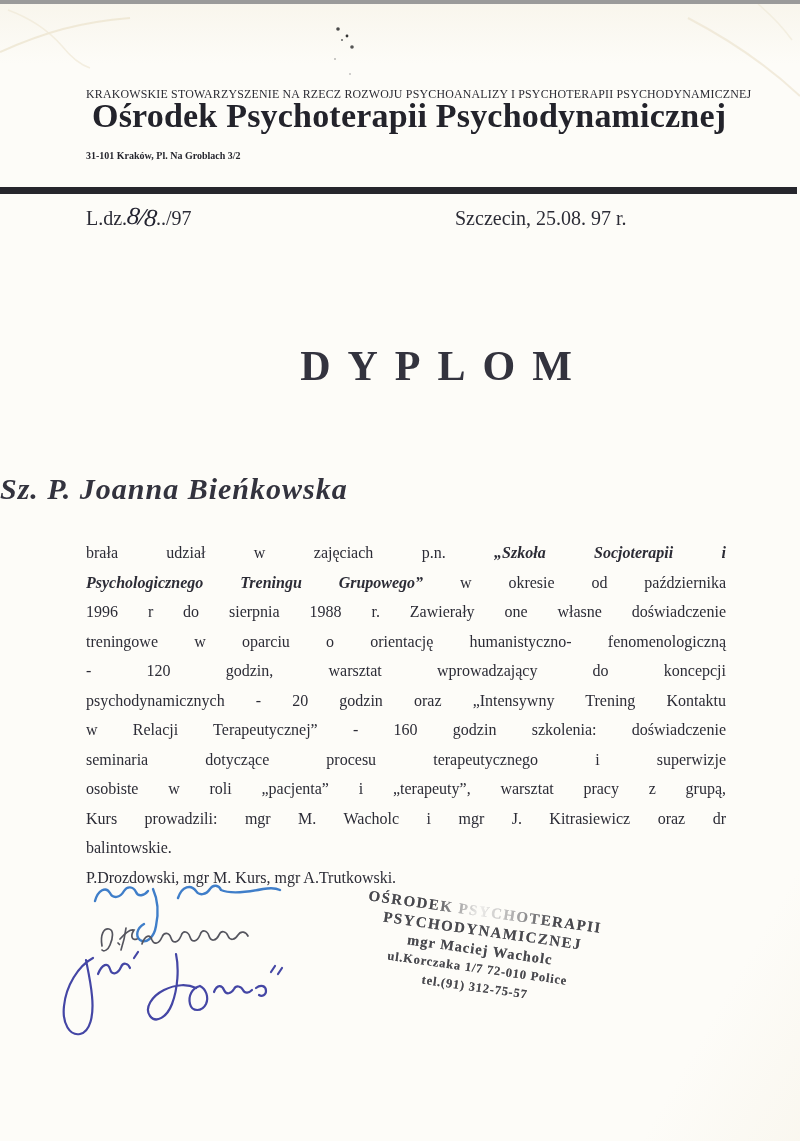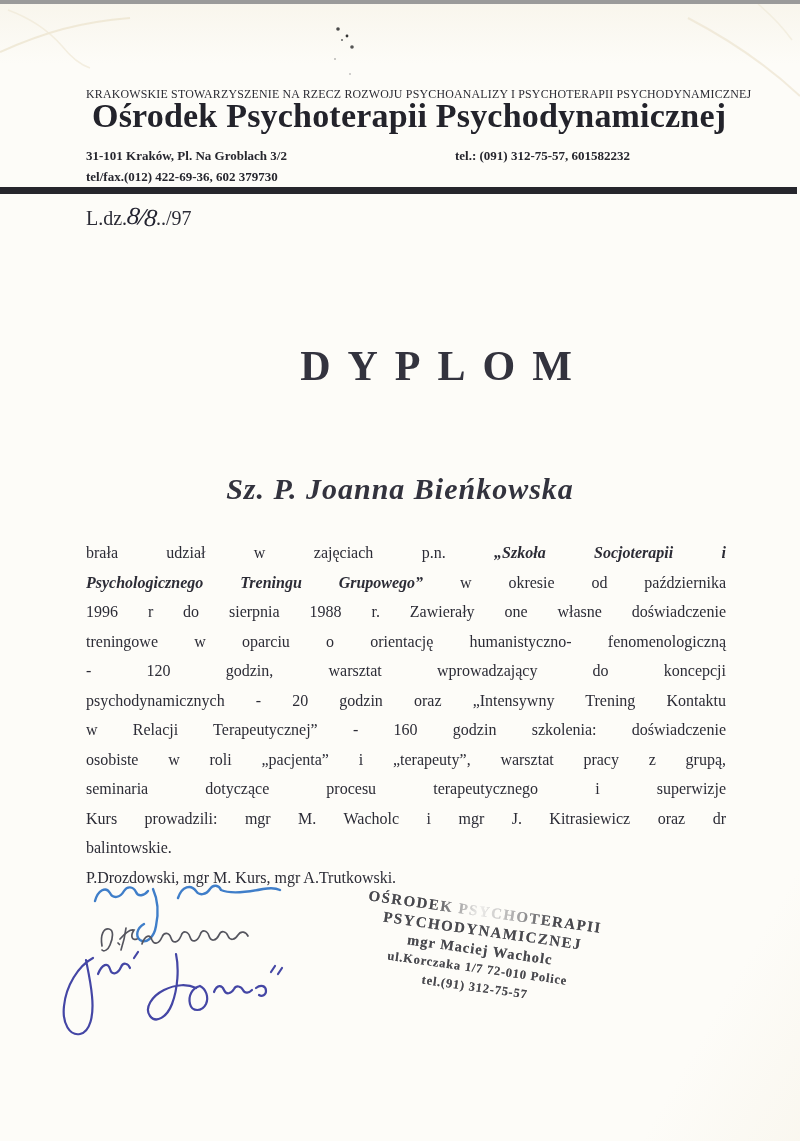--- a/index.html
+++ b/index.html
@@ -16,41 +16,41 @@
 
   .assoc {
     position:absolute; left:86px; top:83px; width:640px;
     font-size:11.9px; letter-spacing:0.2px; color:#2b2b33; white-space:nowrap;
   }
   .org {
     position:absolute; left:92px; top:93px; margin:0;
     font-size:34px; font-weight:bold; color:#23232b; letter-spacing:0.2px;
     white-space:nowrap;
   }
-  .addr { position:absolute; top:142px; font-size:13px; font-weight:bold; line-height:20.5px; color:#26262e; }
+  .addr { position:absolute; top:142px; font-size:10px; font-weight:bold; line-height:20.5px; color:#26262e; }
   .addr-left  { left:86px; }
   .addr-right { left:455px; }
 
   .rule { position:absolute; left:0; top:183px; width:797px; height:7px; background:#26262c; }
 
   .ref { position:absolute; left:86px; top:203px; font-size:20px; color:#2c2c36; }
   .ref-hand {
     display:inline-block; font-style:italic; font-size:25px; line-height:0;
     transform:rotate(7deg); color:#232330; letter-spacing:-1px;
   }
   .place-date { position:absolute; left:455px; top:203px; font-size:20px; color:#2c2c36; }
 
   .title {
     position:absolute; left:0; top:338px; width:100%; text-align:center;
     font-size:42px; font-weight:bold; letter-spacing:17px; text-indent:17px;
     color:#33333e;
     padding-left:36px;
   }
   .recipient {
-    position:absolute; left:0; top:468px; width:100%; text-align:center;
+    position:absolute; left:0; top:468px; width:100%; text-align:left;
     font-size:30px; font-weight:bold; font-style:italic; letter-spacing:1px;
     color:#33333e;
   }
 
   .body-block {
     position:absolute; left:86px; top:534px; width:640px;
     font-size:16px; line-height:29.5px; color:#2c2c36;
   }
   .body-line { text-align:justify; text-align-last:justify; }
   .body-line.last { text-align-last:left; }
@@ -89,43 +89,42 @@
     <circle cx="342" cy="36" r="1" fill="#666666"></circle>
     <circle cx="335" cy="55" r="0.8" fill="#888888"></circle>
     <circle cx="350" cy="70" r="0.8" fill="#999999"></circle>
   </svg>
 
   <div class="assoc">KRAKOWSKIE STOWARZYSZENIE NA RZECZ ROZWOJU PSYCHOANALIZY I PSYCHOTERAPII PSYCHODYNAMICZNEJ</div>
   <h1 class="org">Ośrodek Psychoterapii Psychodynamicznej</h1>
 
   <div class="addr addr-left">
     <div>31-101 Kraków, Pl. Na Groblach 3/2</div>
-    <div>tel/fax.(012) 422-69-36, 602 379730</div>
   </div>
   <div class="addr addr-right">
-    <div>tel.: (091) 312-75-57, 601582232</div>
   </div>
 
   <div class="rule"></div>
 
   <div class="ref"><span>L.dz.</span><span class="ref-hand">8/8</span><span>../97</span></div>
+  <div class="place-date">Szczecin, 25.08. 97 r.</div>
 
   <div class="title">DYPLOM</div>
   <div class="recipient">Sz. P. Joanna Bieńkowska</div>
 
   <div class="body-block">
       <div class="body-line"><span>brała udział w zajęciach p.n. </span><span class="bi">„Szkoła Socjoterapii i</span></div>
       <div class="body-line"><span class="bi">Psychologicznego Treningu Grupowego”</span><span> w okresie od października</span></div>
       <div class="body-line"><span>1996 r do sierpnia 1988 r. Zawierały one własne doświadczenie</span></div>
       <div class="body-line"><span>treningowe w oparciu o orientację humanistyczno- fenomenologiczną</span></div>
       <div class="body-line"><span>- 120 godzin, warsztat wprowadzający do koncepcji</span></div>
       <div class="body-line"><span>psychodynamicznych - 20 godzin oraz „Intensywny Trening Kontaktu</span></div>
       <div class="body-line"><span>w Relacji Terapeutycznej” - 160 godzin szkolenia: doświadczenie</span></div>
+      <div class="body-line"><span>seminaria dotyczące procesu terapeutycznego i superwizje</span></div>
       <div class="body-line"><span>osobiste w roli „pacjenta” i „terapeuty”, warsztat pracy z grupą,</span></div>
-      <div class="body-line"><span>seminaria dotyczące procesu terapeutycznego i superwizje</span></div>
       <div class="body-line"><span>Kurs prowadzili: mgr M. Wacholc i mgr J. Kitrasiewicz oraz dr</span></div>
       <div class="body-line last"><span>balintowskie.</span></div>
       <div class="body-line last"><span>P.Drozdowski, mgr M. Kurs, mgr A.Trutkowski.</span></div>
     </div>
 
   <svg class="sig-svg" viewBox="0 0 310 185" aria-hidden="true">
     <g stroke="#3f7ec9" stroke-width="2.4" fill="none" stroke-linecap="round">
       <path d="M37,35 C40,24 48,20 52,27 C55,33 62,32 66,25 C69,20 75,20 78,26 C80,31 86,30 90,25"></path>
       <path d="M95,23 C99,32 101,46 98,60 C96,72 88,78 82,74 C77,70 79,62 86,58"></path>
       <path d="M120,32 C124,20 133,18 138,25 C141,30 148,29 152,23 C155,18 161,19 163,24 C172,28 190,26 205,23 C211,22 218,22 222,24"></path>

